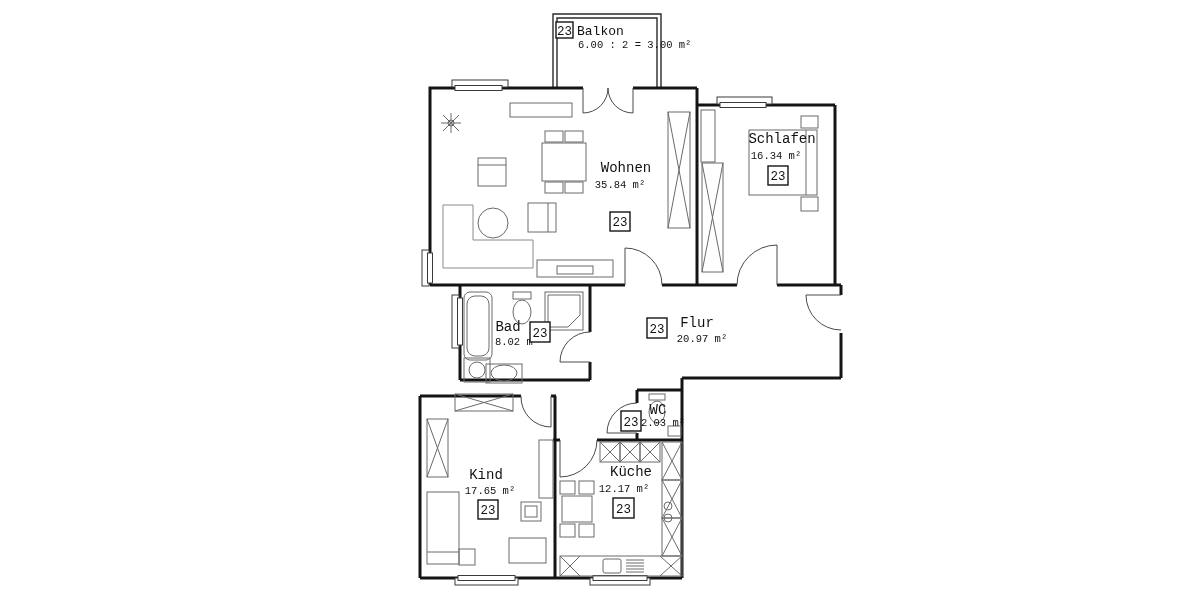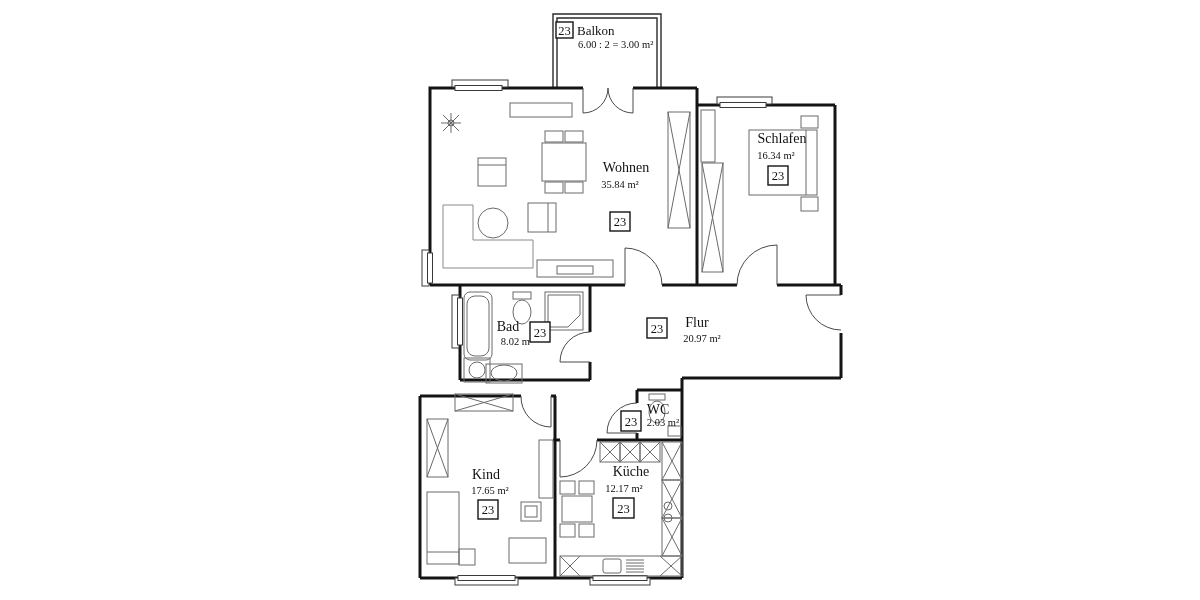--- a/index.html
+++ b/index.html
@@ -1,17 +1,17 @@
 <!DOCTYPE html>
 <html><head>
 <meta charset="utf-8">
 <style>
   html,body{margin:0;padding:0;background:#ffffff;}
   .stage{position:relative;width:1200px;height:600px;background:#ffffff;overflow:hidden;
-         font-family:Liberation Serif, serif;}
+         font-family:Liberation Mono, monospace;}
   svg{position:absolute;left:0;top:0;}
   .wall{stroke:#141414;stroke-width:3;fill:none;stroke-linecap:butt;}
   .thinwall{stroke:#2a2a2a;stroke-width:1.4;fill:none;}
   .door{stroke:#4a4a4a;stroke-width:1;fill:none;}
   .win{stroke:#3a3a3a;stroke-width:1;fill:#ffffff;}
   .furn{stroke:#6a6a6a;stroke-width:1;fill:none;}
   .furnl{stroke:#8a8a8a;stroke-width:1;fill:none;}
   .unitbox{stroke:#141414;stroke-width:1.4;fill:#ffffff;}
   .room-name{font-size:14px;fill:#111;}
   .room-area{font-size:10.5px;fill:#111;}

